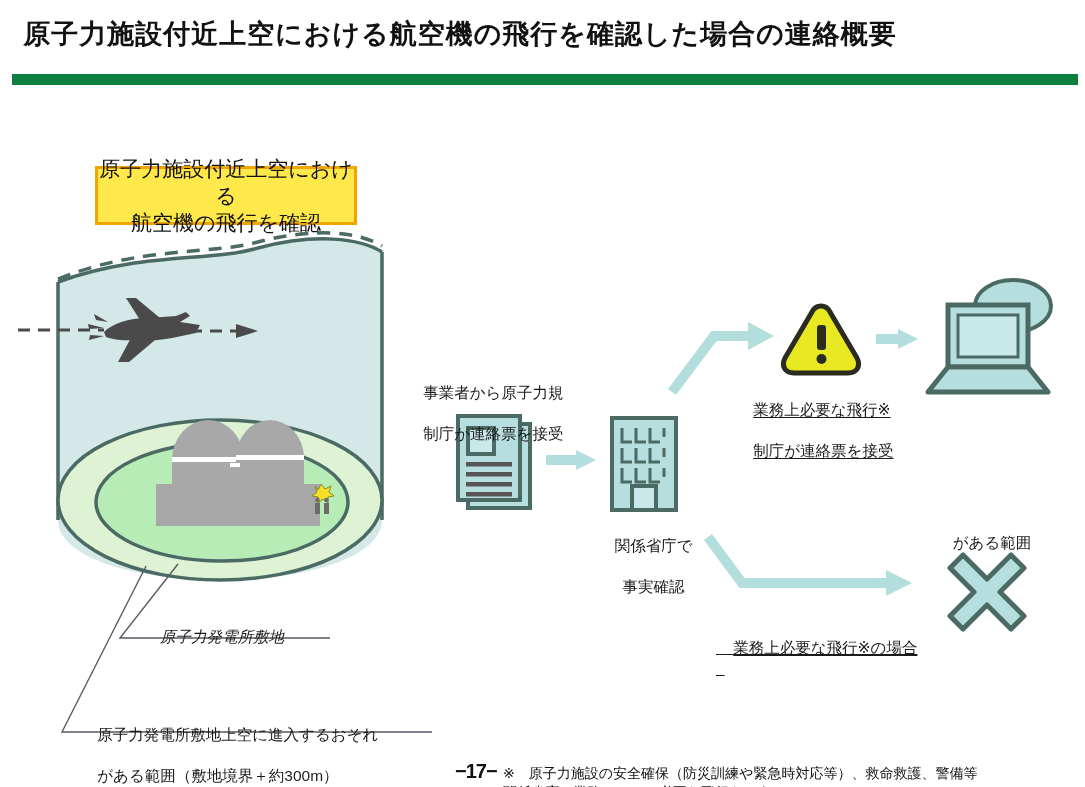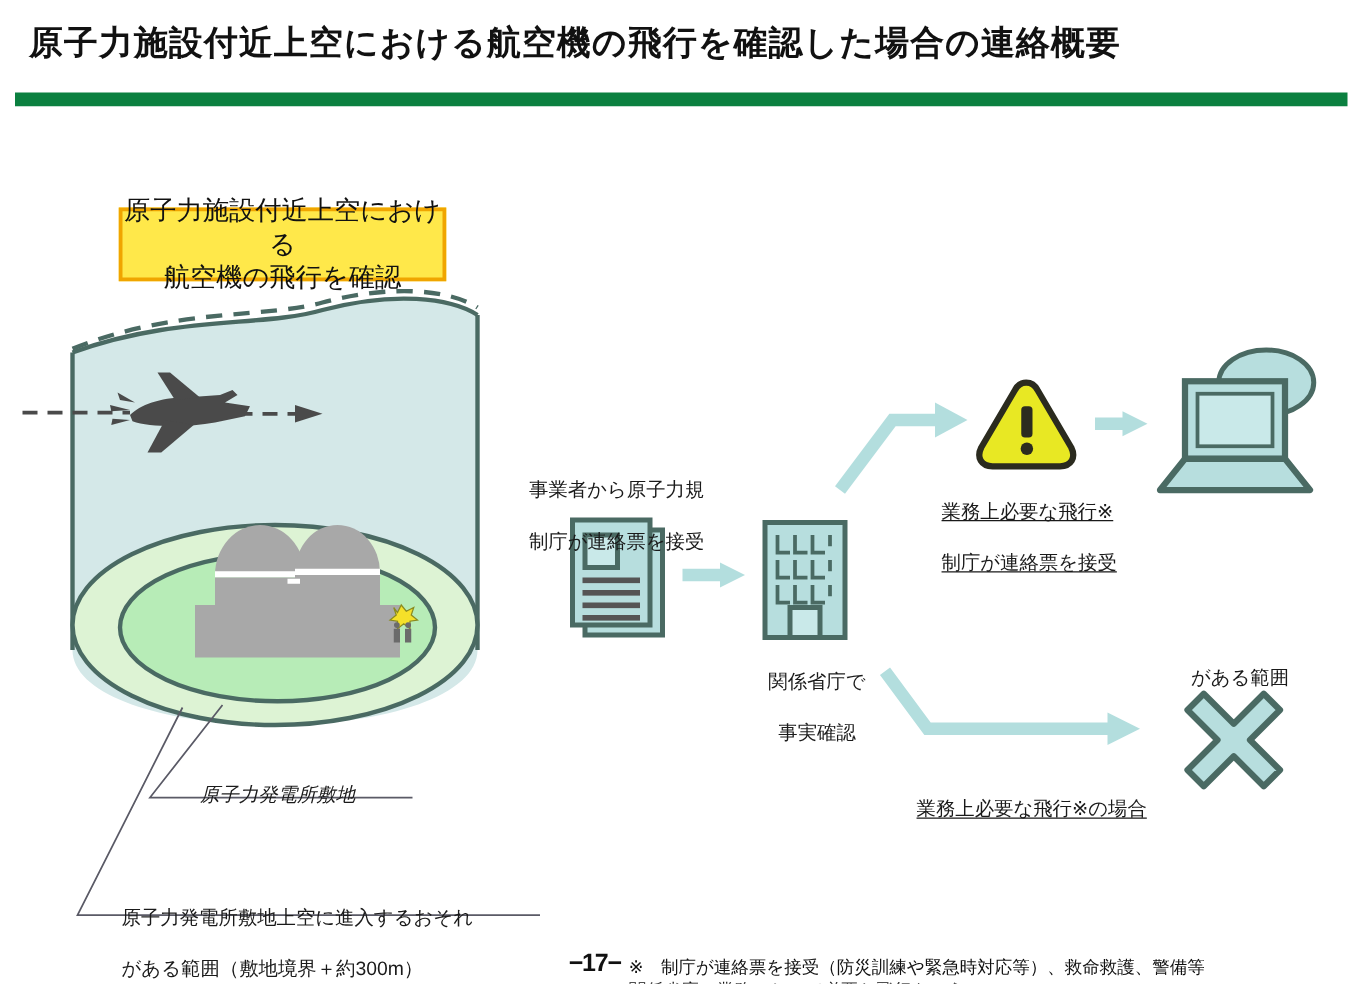--- a/index.html
+++ b/index.html
@@ -217,25 +217,25 @@
     <span>事実確認</span>
   </div>
 
 
   <div class="lbl" style="left:736px;top:380px;">
     <span class="u">業務上必要な飛行※</span><br>
     <span class="u">制庁が連絡票を接受</span>
   </div>
 
 
-  <div class="lbl" style="left:716px;top:618px;">
+  <div class="lbl" style="left:716px;top:618px;text-decoration:underline;">
     <span class="u">業務上必要な飛行※の場合</span>
   </div>
 
   <div class="lbl c" style="left:932px;top:533px;width:120px;">がある範囲</div>
 
   <div class="footnote">
-    <span>※　制庁が連絡票を接受（防災訓練や緊急時対応等）、救命救護、警備等</span>
+    <span>※　原子力施設の安全確保（防災訓練や緊急時対応等）、救命救護、警備等</span>
     <span>関係省庁の業務において必要な飛行をいう。</span>
   </div>
   <div class="pagenum">−17−</div>
 
 </div>
 
 </body></html>

